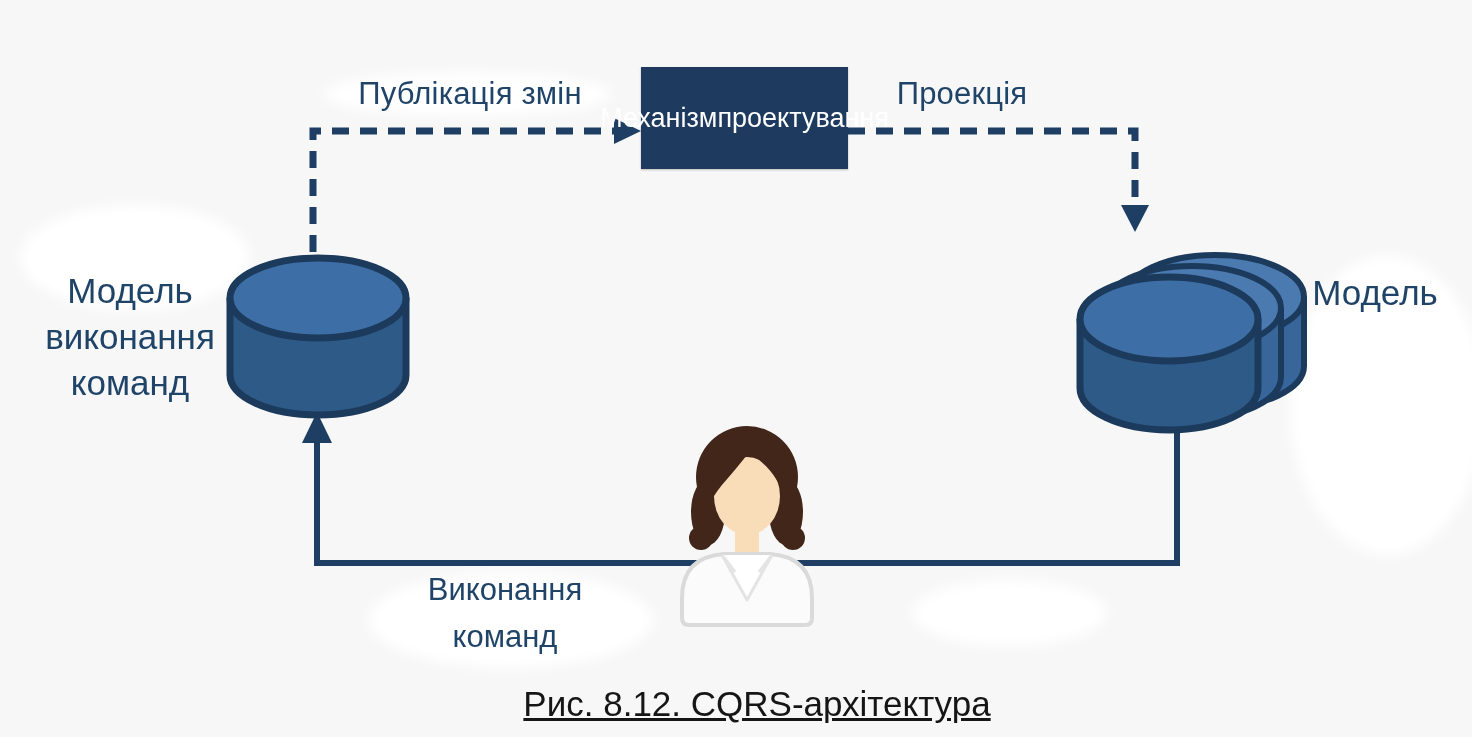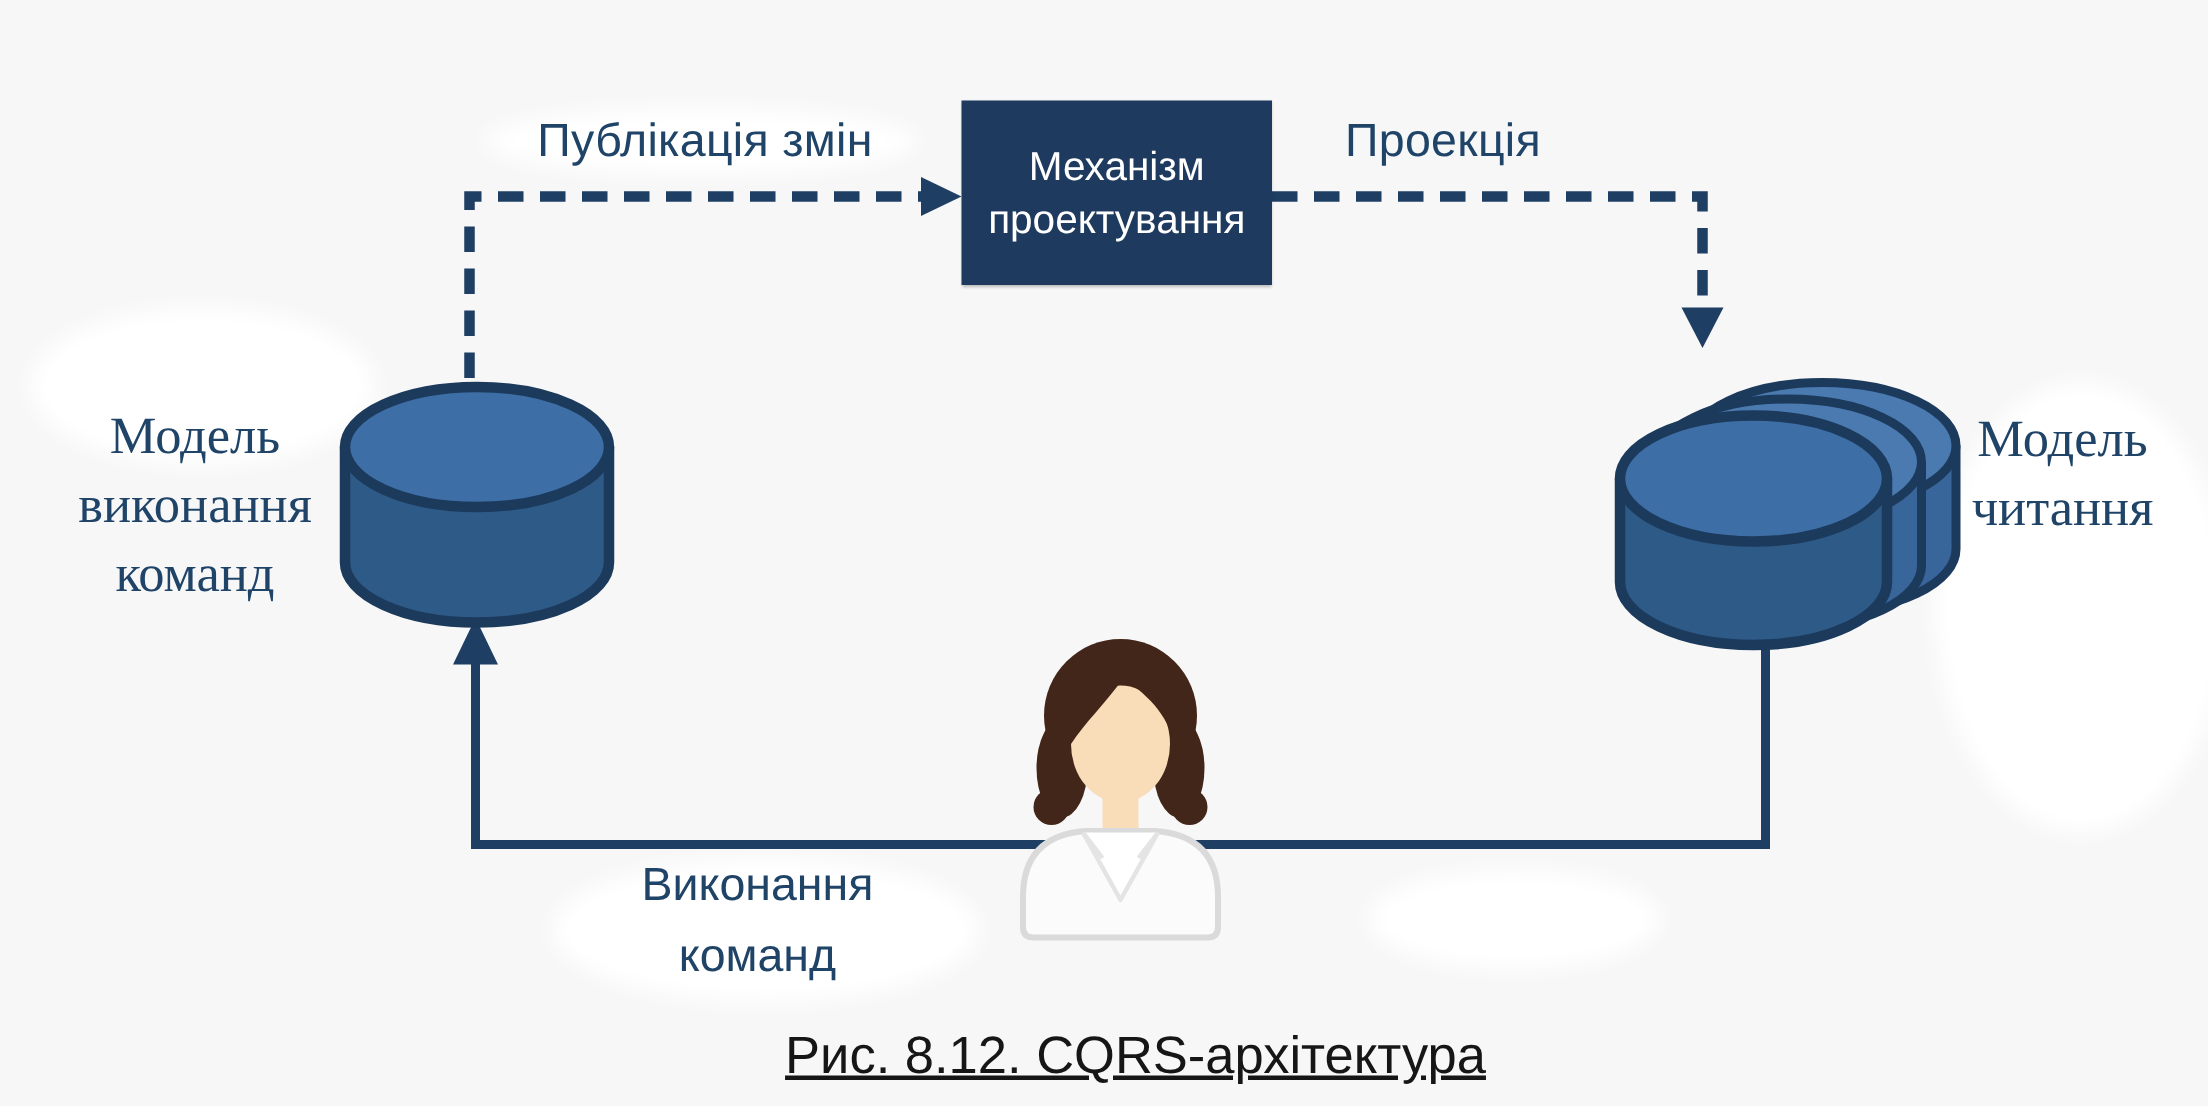--- a/index.html
+++ b/index.html
@@ -9,26 +9,26 @@
     --cylinder-outline:#1c3a5c; --caption-text:#161616;
     --hair:#42261a; --skin:#f9dcb8; --shirt:#fbfbfc; --shirt-outline:#dadada;
   }
   *{margin:0;padding:0;box-sizing:border-box;}
   html,body{width:1472px;height:737px;overflow:hidden;}
   body{background:var(--background);font-family:"Liberation Sans",sans-serif;position:relative;}
   .stage{position:absolute;inset:0;width:1472px;height:737px;}
   svg.diagram{position:absolute;left:0;top:0;}
   .blob{position:absolute;background:#ffffff;filter:blur(7px);border-radius:50%;}
   .arrow-label{position:absolute;text-align:center;font-size:31px;color:var(--label-text);letter-spacing:0.2px;}
-  .model-label{position:absolute;text-align:center;font-size:35px;line-height:46px;color:var(--label-text);font-family:Liberation Serif, serif;}
+  .model-label{position:absolute;text-align:center;font-size:35px;line-height:46px;color:var(--label-text);}
   .model-label span{display:block;}
   .cmd-label{position:absolute;text-align:center;font-size:31px;line-height:47px;color:var(--label-text);}
   .cmd-label span{display:block;}
-  .proj-box{position:absolute;left:641px;top:67px;width:207px;height:123px;background:var(--box-bg);
-    display:flex;flex-direction:column;align-items:center;justify-content:center;
+  .proj-box{position:absolute;left:641px;top:67px;width:207px;height:102px;background:var(--box-bg);
+    display:flex;flex-direction:row;align-items:center;justify-content:center;
     color:var(--box-text);font-size:27px;line-height:35px;text-align:center;box-shadow:0 1px 2px rgba(0,0,0,.25);}
   .caption{position:absolute;left:457px;top:684px;width:600px;text-align:center;
     font-size:35px;color:var(--caption-text);text-decoration:underline;}
   .dash{stroke:var(--line);stroke-width:7;fill:none;stroke-dasharray:17 11;}
   .solid{stroke:var(--line);stroke-width:6;fill:none;}
   .head{fill:var(--line);stroke:none;}
   .cyl-body{fill:var(--cylinder-body);stroke:var(--cylinder-outline);stroke-width:7;stroke-linejoin:round;}
   .cyl-top{fill:var(--cylinder-top);stroke:var(--cylinder-outline);stroke-width:7;}
   .cyl-body-back{fill:var(--cylinder-back-body);stroke:var(--cylinder-outline);stroke-width:6;stroke-linejoin:round;}
   .cyl-top-back{fill:var(--cylinder-back-top);stroke:var(--cylinder-outline);stroke-width:6;}
@@ -114,17 +114,16 @@
 
 
   <div class="model-label" style="left:30px;top:268px;width:200px;">
     <span>Модель</span>
     <span>виконання</span>
     <span>команд</span>
   </div>
 
   <div class="model-label" style="left:1280px;top:270px;width:190px;">
     <span>Модель</span>
-    <span>читання</span>
   </div>
 
   <div class="caption">Рис. 8.12. CQRS-архітектура</div>
 </div>
 
 </body></html>

